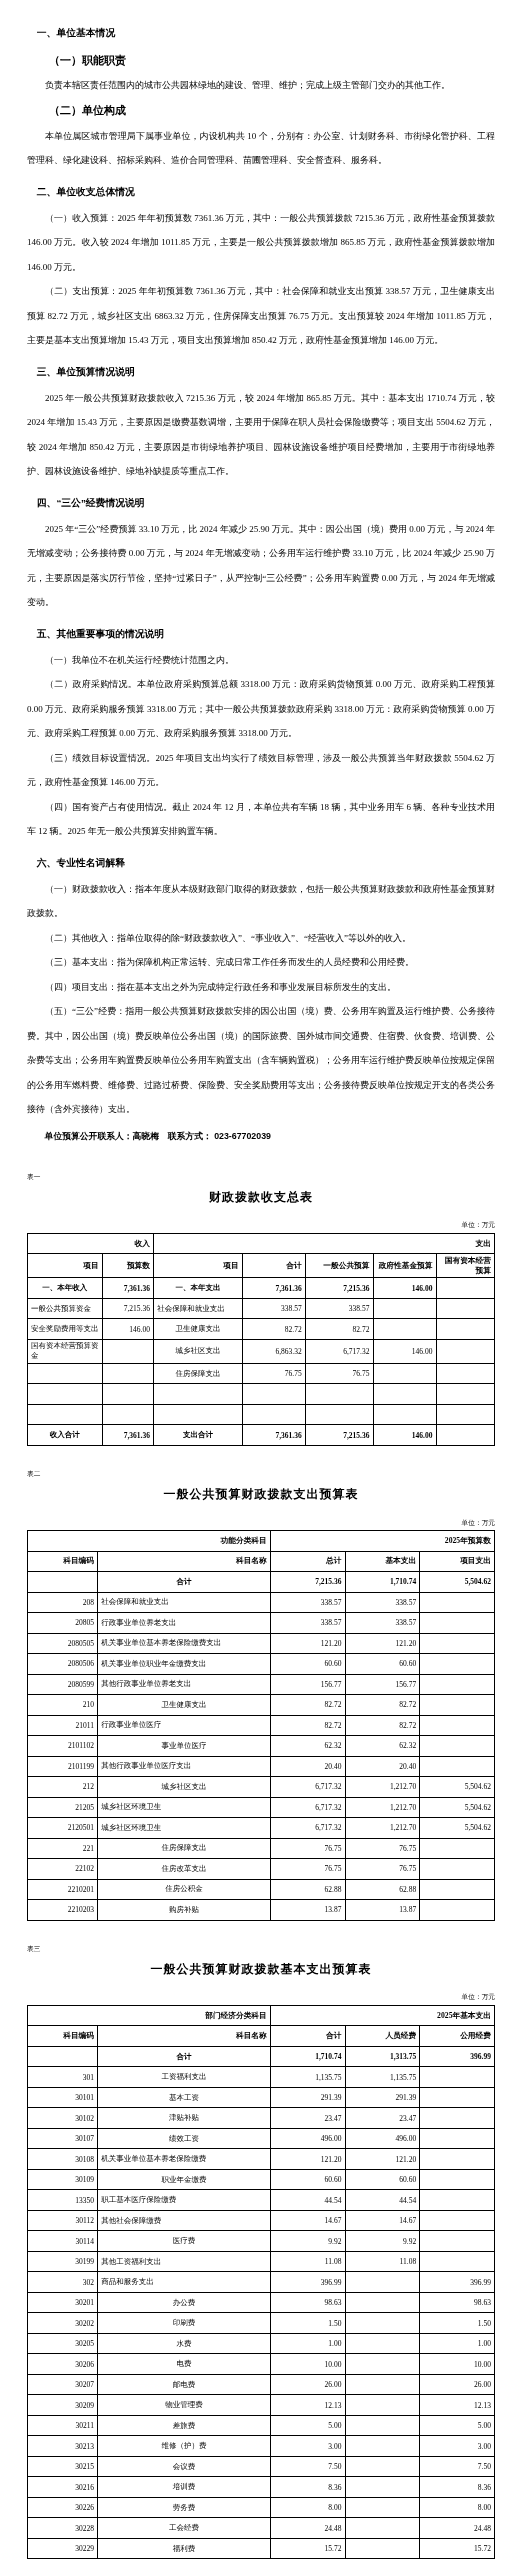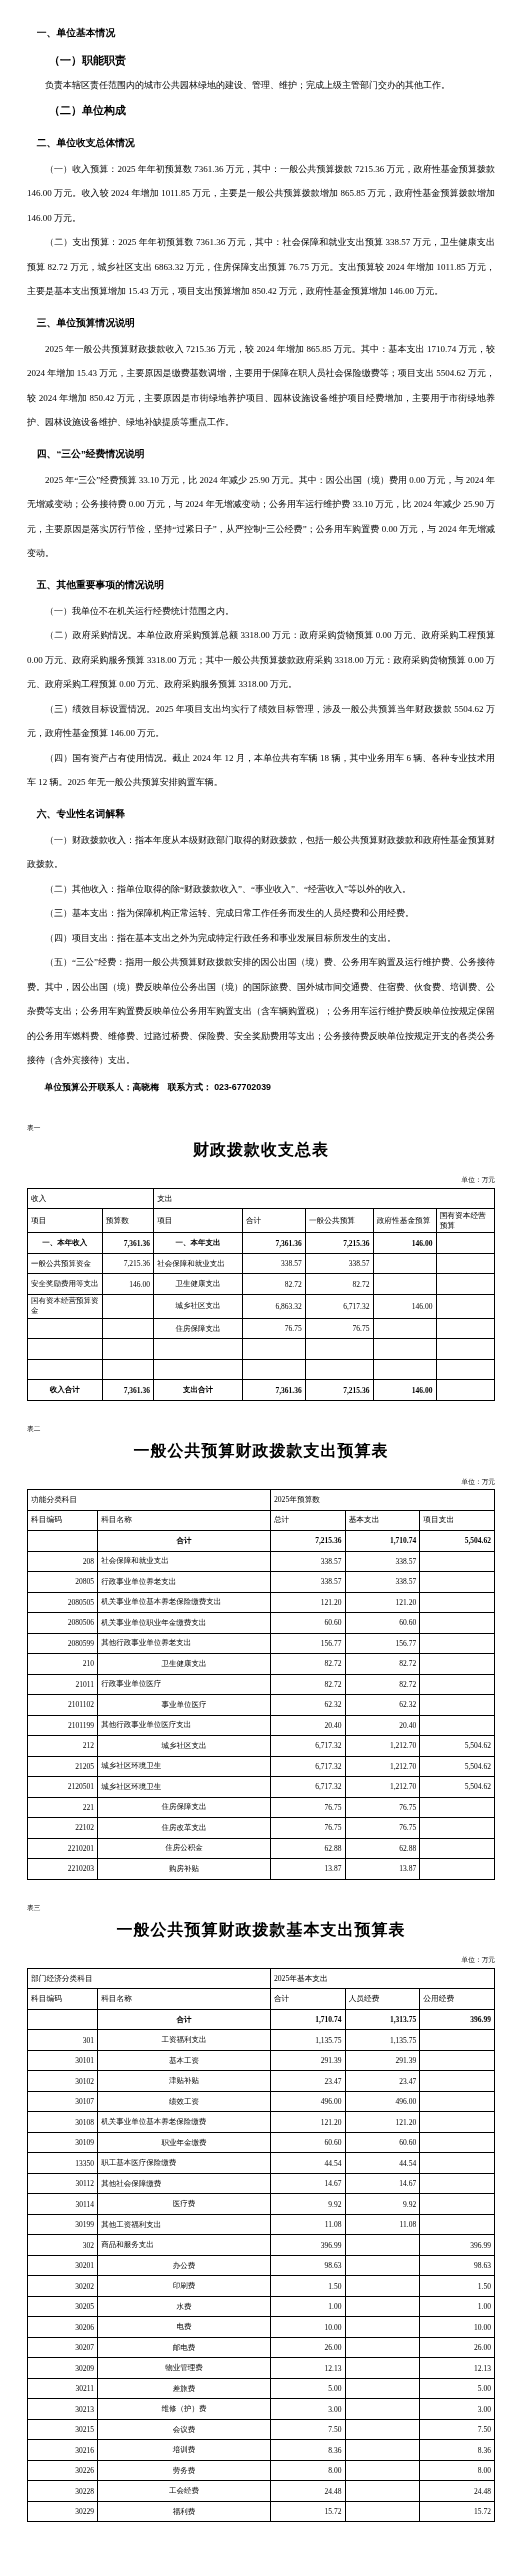--- a/index.html
+++ b/index.html
@@ -6,41 +6,42 @@
   .page{width:522px;box-sizing:border-box;padding:13.4px 27px 20.6px 27px;
         font-family:"Liberation Serif",serif;color:#000;background:#fff;}
   .h1{font-family:"Liberation Sans",sans-serif;font-weight:bold;font-size:9.8px;
       line-height:1.6;margin:11.3px 0 6.2px 0;text-indent:1em;}
   .h2{font-weight:bold;font-size:11px;line-height:2.4;margin:0;text-indent:2em;}
   .para{font-size:9px;line-height:2.72;text-align:justify;text-indent:2em;margin:0;}
   .contact{font-family:"Liberation Sans",sans-serif;font-weight:bold;font-size:8.8px;
       line-height:2.72;margin:3.1px 0 0 0;text-indent:2em;}
   .tbl-section{margin-top:24px;}
   .tbl-label{font-size:6.7px;margin:0 0 3.1px 0;}
-  .tbl-title{text-align:center;font-size:16px;font-weight:bold;
+  .tbl-title{text-align:center;font-size:12px;font-weight:bold;
       font-family:Liberation Serif, serif;margin:7.2px 0 15.5px 0;letter-spacing:1px;}
   .tbl-unit{text-align:right;font-size:6.7px;margin:0 0 2.6px 0;}
   table{width:100%;border-collapse:collapse;table-layout:fixed;font-size:7.5px;}
   th,td{border:0.5px solid #000;padding:1.5px 3.1px;height:16.5px;vertical-align:middle;
         word-break:break-all;}
-  th{font-weight:normal;text-align:left;font-size:7.7px;}
+  th{font-weight:bold;text-align:right;font-size:7.7px;}
   td.num{text-align:right;}
   td.c{text-align:center;}
   td.l{text-align:left;}
   tr.bold td{font-weight:bold;}
 </style>
 </head>
 <body>
 
 <div class="page">
   <div id="doc">
       <p class="h1">一、单位基本情况</p>
       <p class="h2">（一）职能职责</p>
       <p class="para">负责本辖区责任范围内的城市公共园林绿地的建设、管理、维护；完成上级主管部门交办的其他工作。</p>
       <p class="h2">（二）单位构成</p>
+      <p class="para">本单位属区城市管理局下属事业单位，内设机构共 10 个，分别有：办公室、计划财务科、市街绿化管护科、工程管理科、绿化建设科、招标采购科、造价合同管理科、苗圃管理科、安全督查科、服务科。</p>
       <p class="h1">二、单位收支总体情况</p>
       <p class="para">（一）收入预算：2025 年年初预算数 7361.36 万元，其中：一般公共预算拨款 7215.36 万元，政府性基金预算拨款 146.00 万元。收入较 2024 年增加 1011.85 万元，主要是一般公共预算拨款增加 865.85 万元，政府性基金预算拨款增加 146.00 万元。</p>
       <p class="para">（二）支出预算：2025 年年初预算数 7361.36 万元，其中：社会保障和就业支出预算 338.57 万元，卫生健康支出预算 82.72 万元，城乡社区支出 6863.32 万元，住房保障支出预算 76.75 万元。支出预算较 2024 年增加 1011.85 万元，主要是基本支出预算增加 15.43 万元，项目支出预算增加 850.42 万元，政府性基金预算增加 146.00 万元。</p>
       <p class="h1">三、单位预算情况说明</p>
       <p class="para">2025 年一般公共预算财政拨款收入 7215.36 万元，较 2024 年增加 865.85 万元。其中：基本支出 1710.74 万元，较 2024 年增加 15.43 万元，主要原因是缴费基数调增，主要用于保障在职人员社会保险缴费等；项目支出 5504.62 万元，较 2024 年增加 850.42 万元，主要原因是市街绿地养护项目、园林设施设备维护项目经费增加，主要用于市街绿地养护、园林设施设备维护、绿地补缺提质等重点工作。</p>
       <p class="h1">四、“三公”经费情况说明</p>
       <p class="para">2025 年“三公”经费预算 33.10 万元，比 2024 年减少 25.90 万元。其中：因公出国（境）费用 0.00 万元，与 2024 年无增减变动；公务接待费 0.00 万元，与 2024 年无增减变动；公务用车运行维护费 33.10 万元，比 2024 年减少 25.90 万元，主要原因是落实厉行节俭，坚持“过紧日子”，从严控制“三公经费”；公务用车购置费 0.00 万元，与 2024 年无增减变动。</p>
       <p class="h1">五、其他重要事项的情况说明</p>
       <p class="para">（一）我单位不在机关运行经费统计范围之内。</p>
       <p class="para">（二）政府采购情况。本单位政府采购预算总额 3318.00 万元：政府采购货物预算 0.00 万元、政府采购工程预算 0.00 万元、政府采购服务预算 3318.00 万元；其中一般公共预算拨款政府采购 3318.00 万元：政府采购货物预算 0.00 万元、政府采购工程预算 0.00 万元、政府采购服务预算 3318.00 万元。</p>

